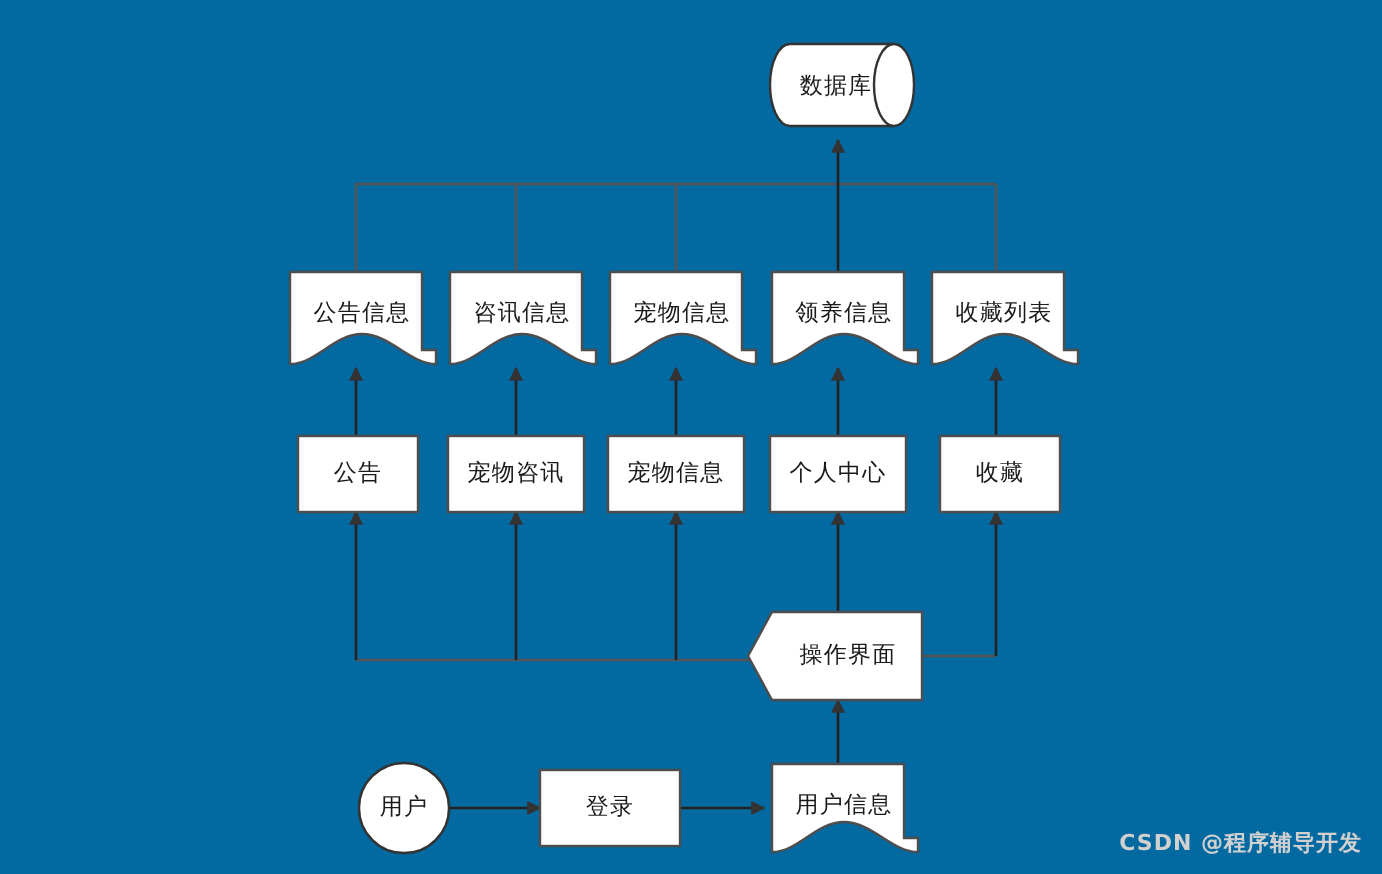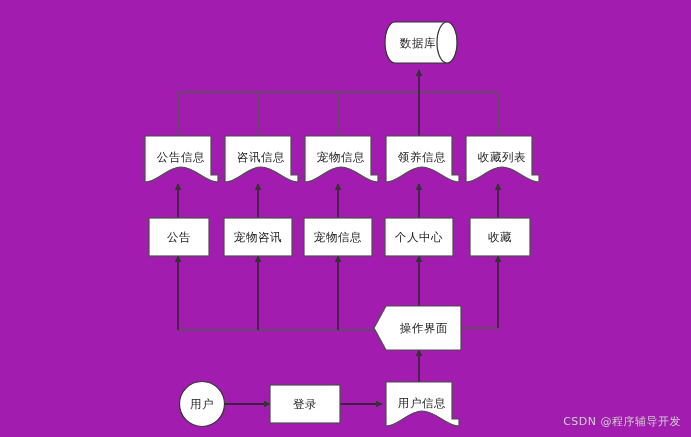--- a/index.html
+++ b/index.html
@@ -7,21 +7,21 @@
     padding: 0;
     background: #ffffff;
   }
   body {
     font-family: "DejaVu Sans", "Liberation Sans", sans-serif;
   }
   #canvas {
     position: relative;
     width: 691px;
     height: 437px;
-    background: #a21caf;
+    background: #0369a1;
     overflow: hidden;
   }
   #flow-svg {
     position: absolute;
     left: 0;
     top: 0;
     width: 691px;
     height: 437px;
   }
   .shape-stroke {
@@ -55,20 +55,21 @@
   .watermark-text {
     position: absolute;
     right: 10px;
     bottom: 8px;
     font-family: "DejaVu Sans", "Liberation Sans", sans-serif;
     font-size: 11px;
     color: #d0d0d0;
     letter-spacing: 0.5px;
     white-space: nowrap;
     user-select: none;
+    font-weight: bold;
   }
 </style>
 </head>
 <body>
 
 <div id="canvas">
 
   <svg id="flow-svg" viewBox="0 0 691 437">
     <defs>
       <marker id="arrow" viewBox="0 0 10 10" refX="9" refY="5" markerWidth="5.5" markerHeight="5.5" orient="auto-start-reverse">

